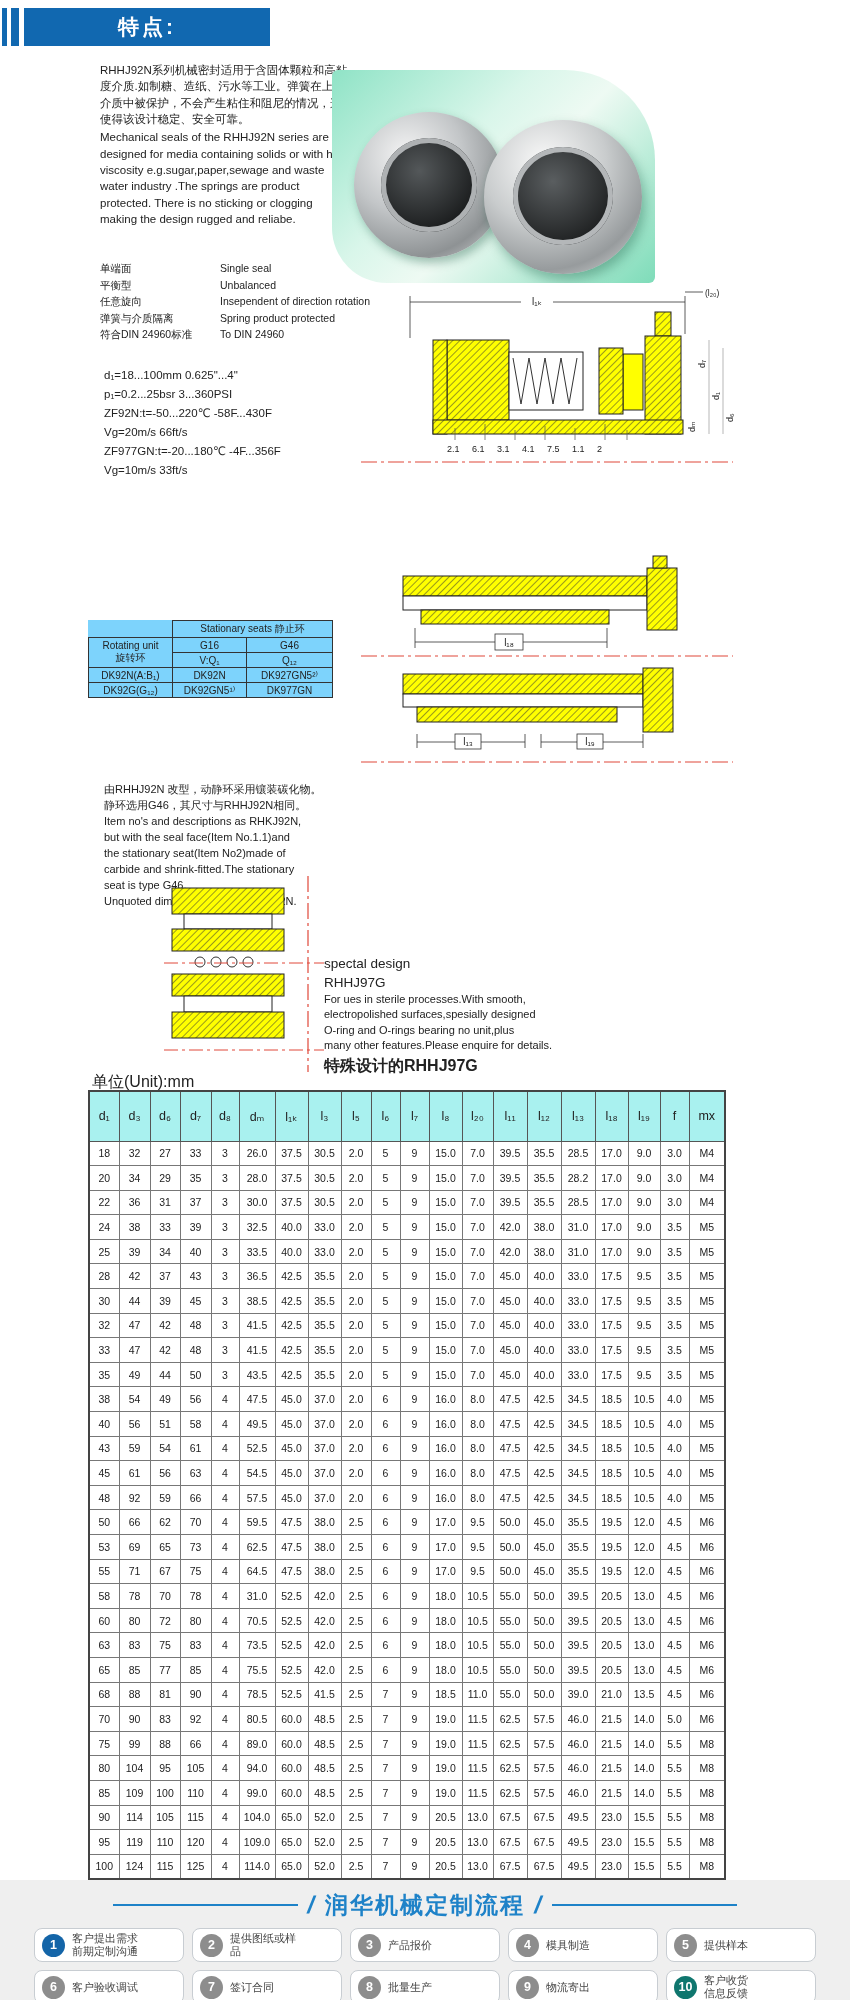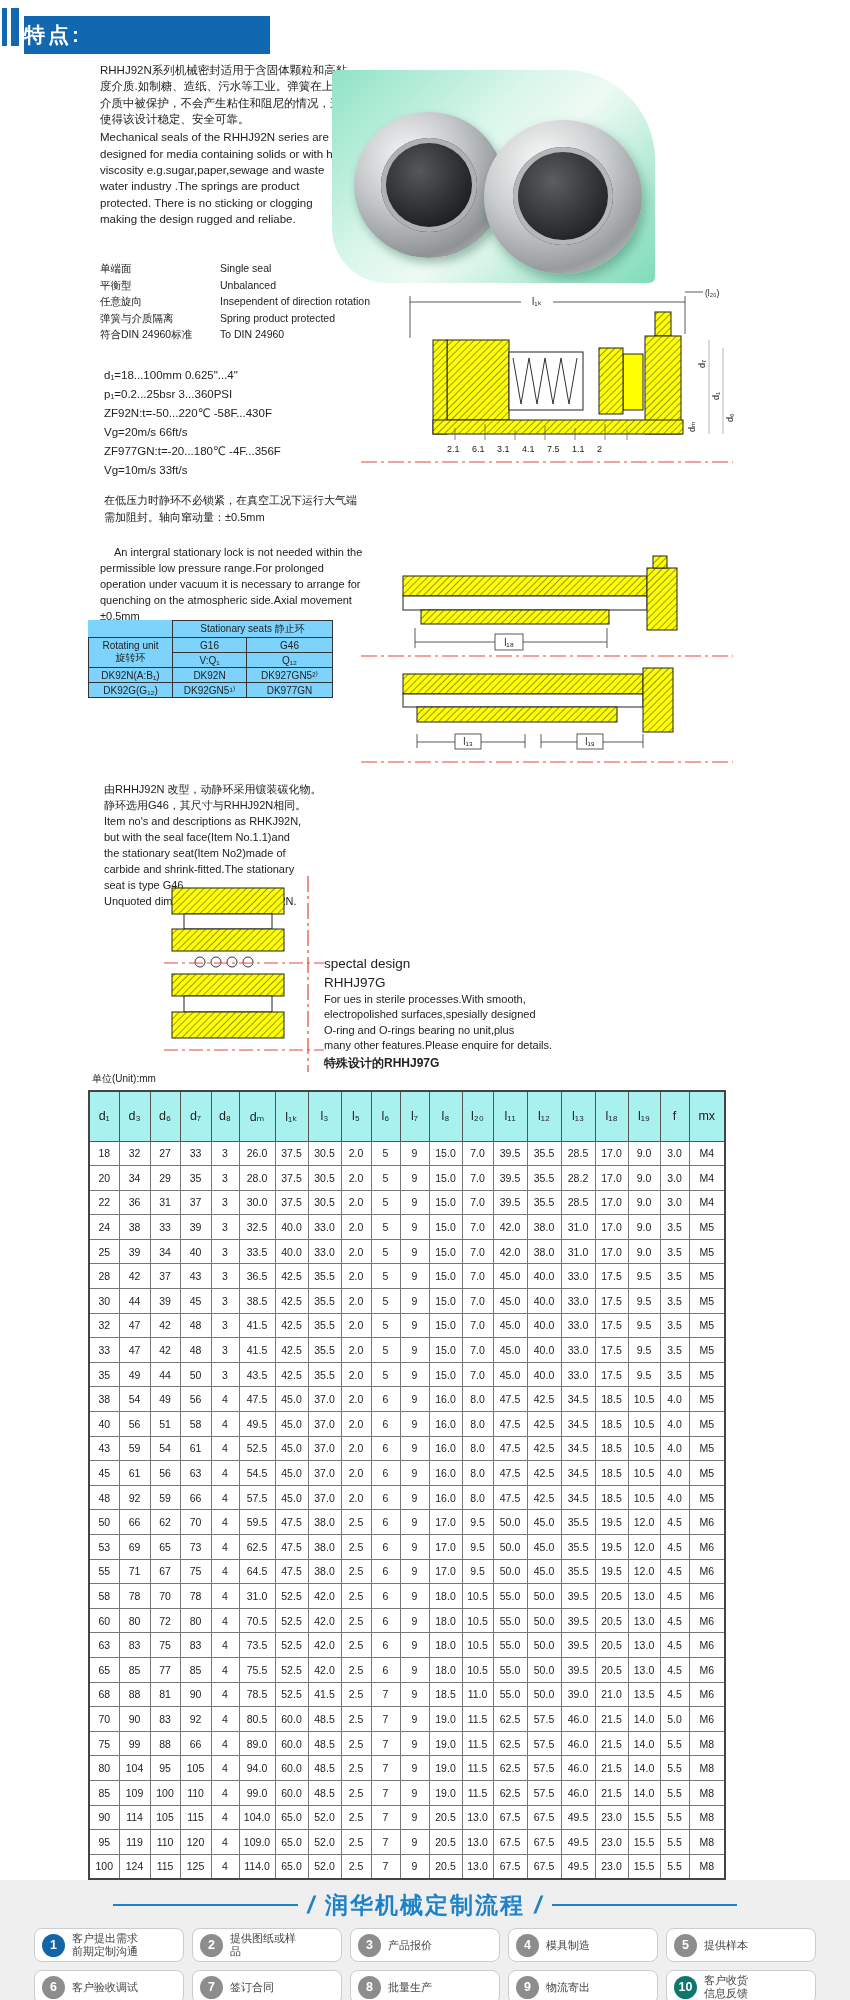--- a/index.html
+++ b/index.html
@@ -3,22 +3,22 @@
 <meta charset="utf-8">
 <style>
 *{margin:0;padding:0;box-sizing:border-box}
 html,body{background:#fff}
 body{font-family:"Liberation Sans","DejaVu Sans",sans-serif;color:#222}
 #page{position:relative;width:850px;height:2000px;margin:0 auto;background:#fff;overflow:hidden}
 .abs{position:absolute}
 
 .bar-a{left:2px;top:8px;width:5px;height:38px;background:#1168b0}
 .bar-b{left:11px;top:8px;width:8px;height:38px;background:#1168b0}
-.title-bar{left:24px;top:16px;width:246px;height:38px;background:#1168b0;color:#fff;
-  font-size:21px;font-weight:bold;letter-spacing:3px;display:flex;align-items:center;}
+.title-bar{left:24px;top:8px;width:246px;height:38px;background:#1168b0;color:#fff;
+  font-size:21px;font-weight:bold;letter-spacing:3px;display:flex;align-items:center;justify-content:center}
 
 .intro{left:100px;top:62px;width:250px;font-size:11.5px;line-height:1.42}
 .intro .en{margin-top:2px}
 
 .photo{left:332px;top:70px;width:323px;height:213px;overflow:hidden;
   background:linear-gradient(135deg,#8fe3c6 0%,#d9f6ea 38%,#eefaf3 55%,#7edcb9 100%);
   border-radius:6px 90px 6px 55px}
 .ring{position:absolute;border-radius:50%}
 .r1{left:22px;top:42px;width:150px;height:146px;background:radial-gradient(circle at 35% 30%,#f5f5f5,#c3c6c8 40%,#8e9294 72%,#d2d4d6 95%);box-shadow:3px 5px 10px rgba(10,80,55,.35)}
 .r1::after{content:"";position:absolute;left:27px;top:26px;width:96px;height:94px;border-radius:50%;
@@ -43,23 +43,23 @@
 .seats td.rot{white-space:pre-line;width:84px}
 .seats td.c2{width:74px}
 .seats td.c3{width:86px}
 
 .inotes{left:106px;top:722px;width:262px;font-size:10.5px;line-height:1.45}
 .inotes div:nth-child(n+3){padding-left:10px}
 .modnote{left:104px;top:782px;width:266px;font-size:11px;line-height:1.45}
 
 .special{left:324px;top:955px;width:300px;font-size:11px;line-height:1.38}
 .sd-t{font-size:13.5px}
-.sd-zh{margin-top:2px;font-size:12px;font-weight:bold}
-
-.unit{left:92px;top:1072px;font-size:10px}
+.sd-zh{margin-top:2px;font-size:16px;font-weight:bold}
+
+.unit{left:92px;top:1072px;font-size:16px}
 .dim{left:88px;top:1090px;border-collapse:collapse;table-layout:fixed;border:2px solid #444;background:#fff}
 .dim th{background:#a9f1ef;height:50px;font-size:12.5px;font-weight:normal;border:1px solid #555;padding:0}
 .dim td{height:24.6px;text-align:center;border:1px solid #777;font-size:10.5px;padding:0}
 
 .gray-band{left:0;top:1880px;width:850px;height:120px;background:#efefef}
 .flow-head{left:0;top:1888px;width:850px;height:34px;display:flex;align-items:center;justify-content:center;gap:10px}
 .fl-line{width:185px;height:2px;background:#1e82c8}
 .fl-slash{color:#1e82c8;font-size:24px;font-weight:bold;transform:skewX(-12deg)}
 .fl-title{color:#1e82c8;font-size:23px;font-weight:bold;letter-spacing:2px}
 #flow-grid{left:34px;top:1928px;width:786px;display:grid;grid-template-columns:repeat(5,150px);grid-auto-rows:34px;gap:8px 8px}
@@ -114,22 +114,20 @@
 
   <div class="abs tech">
       <div>d₁=18...100mm  0.625"...4"</div>
       <div>p₁=0.2...25bsr  3...360PSI</div>
       <div>ZF92N:t=-50...220℃    -58F...430F</div>
       <div>Vg=20m/s  66ft/s</div>
       <div>ZF977GN:t=-20...180℃    -4F...356F</div>
       <div>Vg=10m/s  33ft/s</div>
     </div>
 
-  <div class="abs pnote-zh">在低压力时静环不必锁紧，在真空工况下运行大气端需加阻封。轴向窜动量：±0.5mm</div>
-  <div class="abs pnote-en">An intergral stationary lock is not needed within the permissible low pressure range.For prolonged operation under vacuum it is necessary to arrange for quenching on the atmospheric side.Axial movement ±0.5mm</div>
 
   <svg class="abs" id="draw1" style="left:355px;top:282px" width="385" height="200" viewBox="0 0 385 200">
     <defs>
       <pattern id="h1" width="5" height="5" patternUnits="userSpaceOnUse" patternTransform="rotate(45)">
         <rect width="5" height="5" fill="#ffff00"></rect>
           <line x1="0" y1="0" x2="0" y2="5" stroke="#333" stroke-width="1"></line>
       </pattern>
     </defs>
     <g stroke="#222" stroke-width="1" fill="url(#h1)">
       <rect x="300" y="30" width="16" height="24"></rect>

